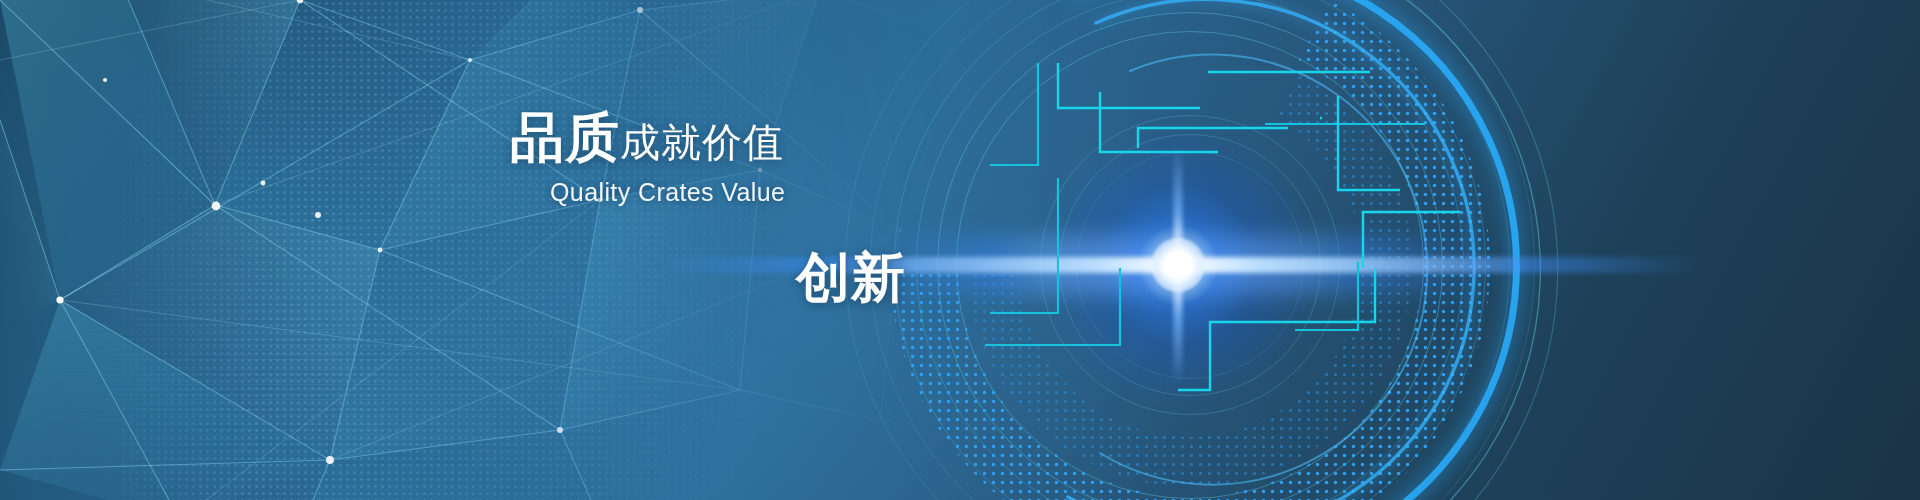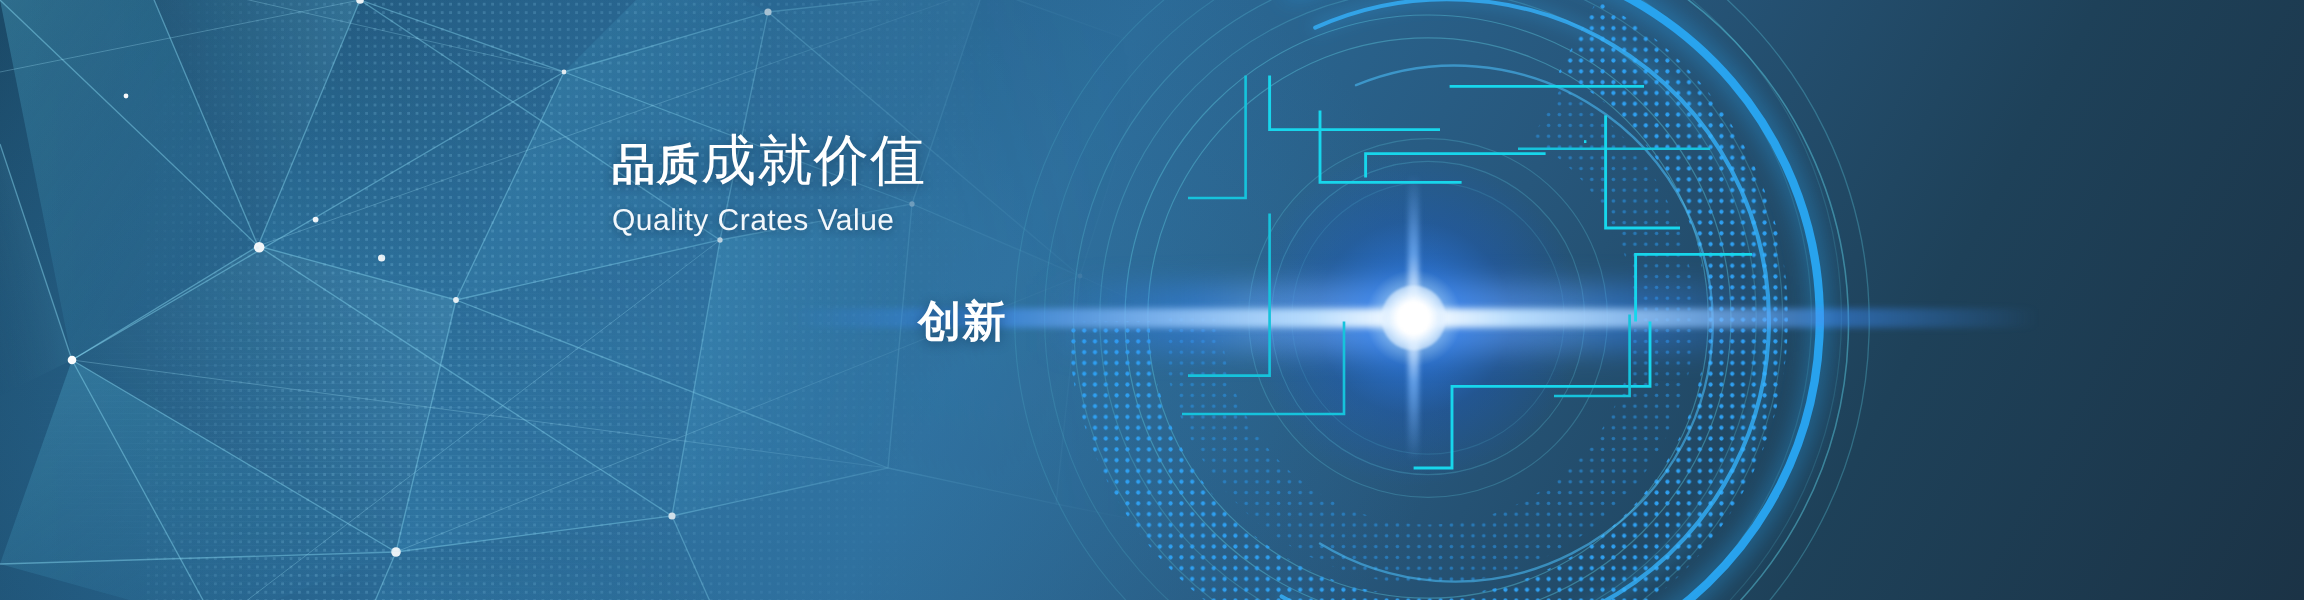--- a/index.html
+++ b/index.html
@@ -95,41 +95,42 @@
 
   
   .headline{
     position:absolute;
     color:#ffffff;
     white-space:nowrap;
     line-height:1;
     text-shadow:0 2px 10px rgba(6,30,55,.45);
   }
   .hl-strong{
-    font-size:36px;
+    font-size:54px;
     font-weight:700;
     letter-spacing:1px;
   }
   .hl-light{
-    font-size:46px;
+    font-size:40px;
     font-weight:400;
     letter-spacing:1px;
   }
   .subline{
     position:absolute;
     color:#f2f7fb;
     font-size:25px;
     font-weight:400;
     letter-spacing:.4px;
     white-space:nowrap;
     text-shadow:0 1px 7px rgba(6,30,55,.45);
+    margin-left:40px;
   }
 
   #block-quality{left:510px;top:110px;}
-  #block-innovation{left:765px;top:250px;}
+  #block-innovation{left:796px;top:250px;}
   .text-block{position:absolute;}
   .text-block .row{display:flex;align-items:baseline;}
 </style>
 </head>
 <body>
 
 <div id="banner">
 
   <svg class="layer" id="poly-mesh" viewBox="0 0 1920 500" preserveAspectRatio="none" xmlns="http://www.w3.org/2000/svg">
     <defs>

